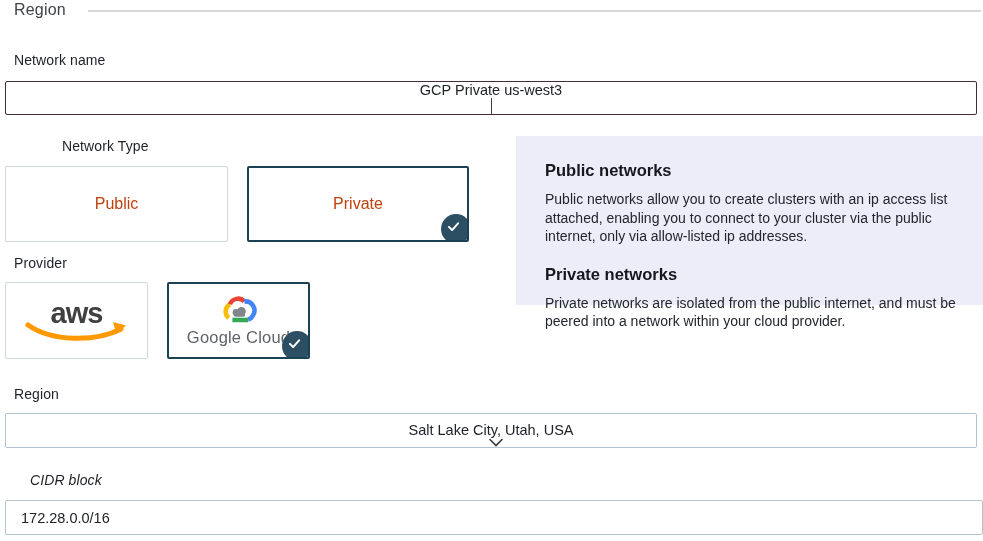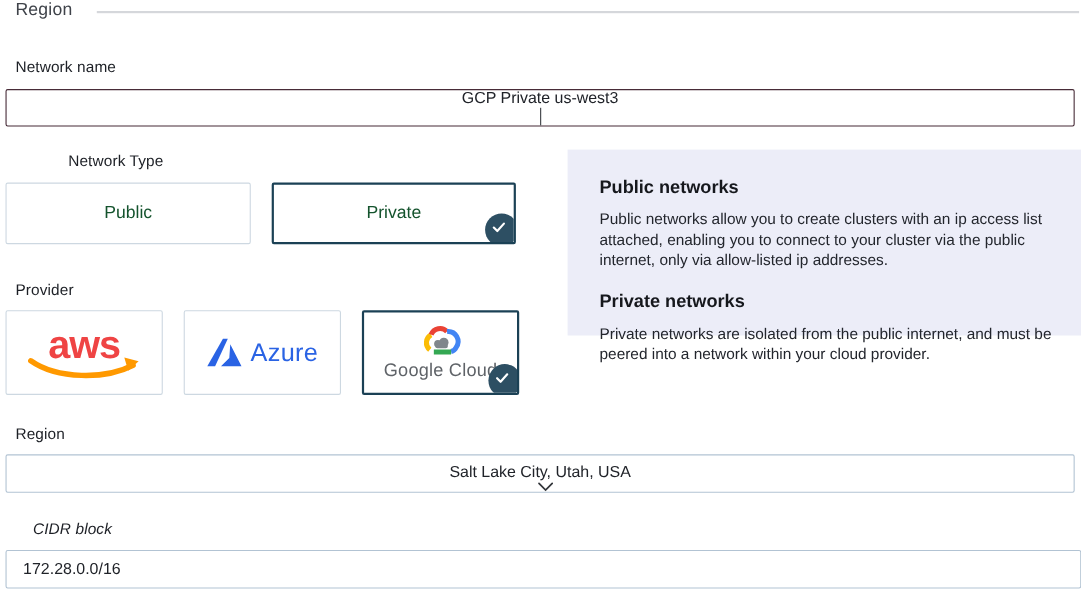--- a/index.html
+++ b/index.html
@@ -19,28 +19,28 @@
       display:flex;align-items:center;padding:0 15px;font-size:14.5px;color:#202329;flex-direction:column;}
   .focused{border:1px solid #472b37;}
   .cursor{display:inline-block;width:1.5px;height:18px;background:#3a3d42;margin-left:1px;}
 
   
   .card-row{display:flex;gap:19px;}
   .card{box-sizing:border-box;background:#fff;border:1px solid #cdd8e1;border-radius:2px;
       position:relative;display:flex;align-items:center;justify-content:center;
       flex-direction:column;overflow:hidden;cursor:pointer;}
   .card.selected{border:2px solid #1b4155;}
-  .type-card{width:223px;height:56px;font-size:16px;color:#14532d;}
+  .type-card{width:223px;height:76px;font-size:16px;color:#c2410c;}
   .provider-card{width:143px;height:77px;}
   .check-badge{position:absolute;right:-4px;bottom:-4px;width:30px;height:30px;
       border-radius:50%;background:#2d4f63;}
   .check-badge svg{position:absolute;left:4px;top:4px;}
 
   
-  .aws-word{font-size:36px;font-weight:700;color:#ef4444;letter-spacing:-1px;line-height:1;margin-top:2px;}
+  .aws-word{font-size:29px;font-weight:700;color:#404040;letter-spacing:-1px;line-height:1;margin-top:2px;}
   .aws-smile{margin-top:-7px;}
   .azure-wrap{display:flex;align-items:center;gap:8px;}
   .azure-text{font-size:23px;color:#2a63e4;letter-spacing:.3px;}
   .gc-text{font-size:16.5px;color:#5f6368;margin-top:1px;letter-spacing:.2px;}
 
   
   .info-panel{left:516px;top:136px;width:478px;height:169px;background:#ecedf8;
       box-sizing:border-box;padding:25px 26px 0 29px;}
   .info-heading{font-size:16.5px;font-weight:700;color:#16181d;margin:0 0 10px 0;}
   .info-body{font-size:14px;line-height:18.5px;color:#23262d;margin:0 0 19px 0;}
@@ -82,29 +82,20 @@
 <div class="abs card-row" style="left:5px;top:282px;">
 
   <div class="card provider-card">
     <div class="aws-word">aws</div>
     <svg class="aws-smile" width="106" height="24" viewBox="0 0 106 24">
       <path d="M4 4 C 28 21, 72 21, 97 8" fill="none" stroke="#ff9900" stroke-width="5" stroke-linecap="round"></path>
       <path d="M89 1 L102 4.5 L92.5 13 Z" fill="#ff9900"></path>
     </svg>
   </div>
 
-  <div class="card provider-card">
-    <div class="azure-wrap">
-      <svg width="32" height="27" viewBox="0 0 36 30">
-        <polygon points="16.5,1 21.5,1 8.5,29 0.5,29" fill="#2a63e4"></polygon>
-        <polygon points="24,6.5 35.5,29 14.5,29 23,20.5" fill="#2a63e4"></polygon>
-      </svg>
-      <span class="azure-text">Azure</span>
-    </div>
-  </div>
 
   <div class="card provider-card selected">
     <svg width="40" height="33" viewBox="0 0 48 40">
       <path d="M11.5 29 a10 10 0 0 1 1.5-16.5" stroke="#fbbc05" stroke-width="5.5" fill="none"></path>
       <path d="M13 12.5 a10.5 10.5 0 0 1 17.5-3.5" stroke="#ea4335" stroke-width="5.5" fill="none"></path>
       <path d="M30.5 9 a11 11 0 0 1 10 17.5 a8 8 0 0 1 -5.5 4.5" stroke="#4285f4" stroke-width="5.5" fill="none"></path>
       <path d="M16 31.5 h19" stroke="#34a853" stroke-width="5.5" fill="none"></path>
       <g fill="#80868b">
         <circle cx="20.5" cy="22.5" r="4.2"></circle>
         <circle cx="27" cy="21" r="5.2"></circle>

